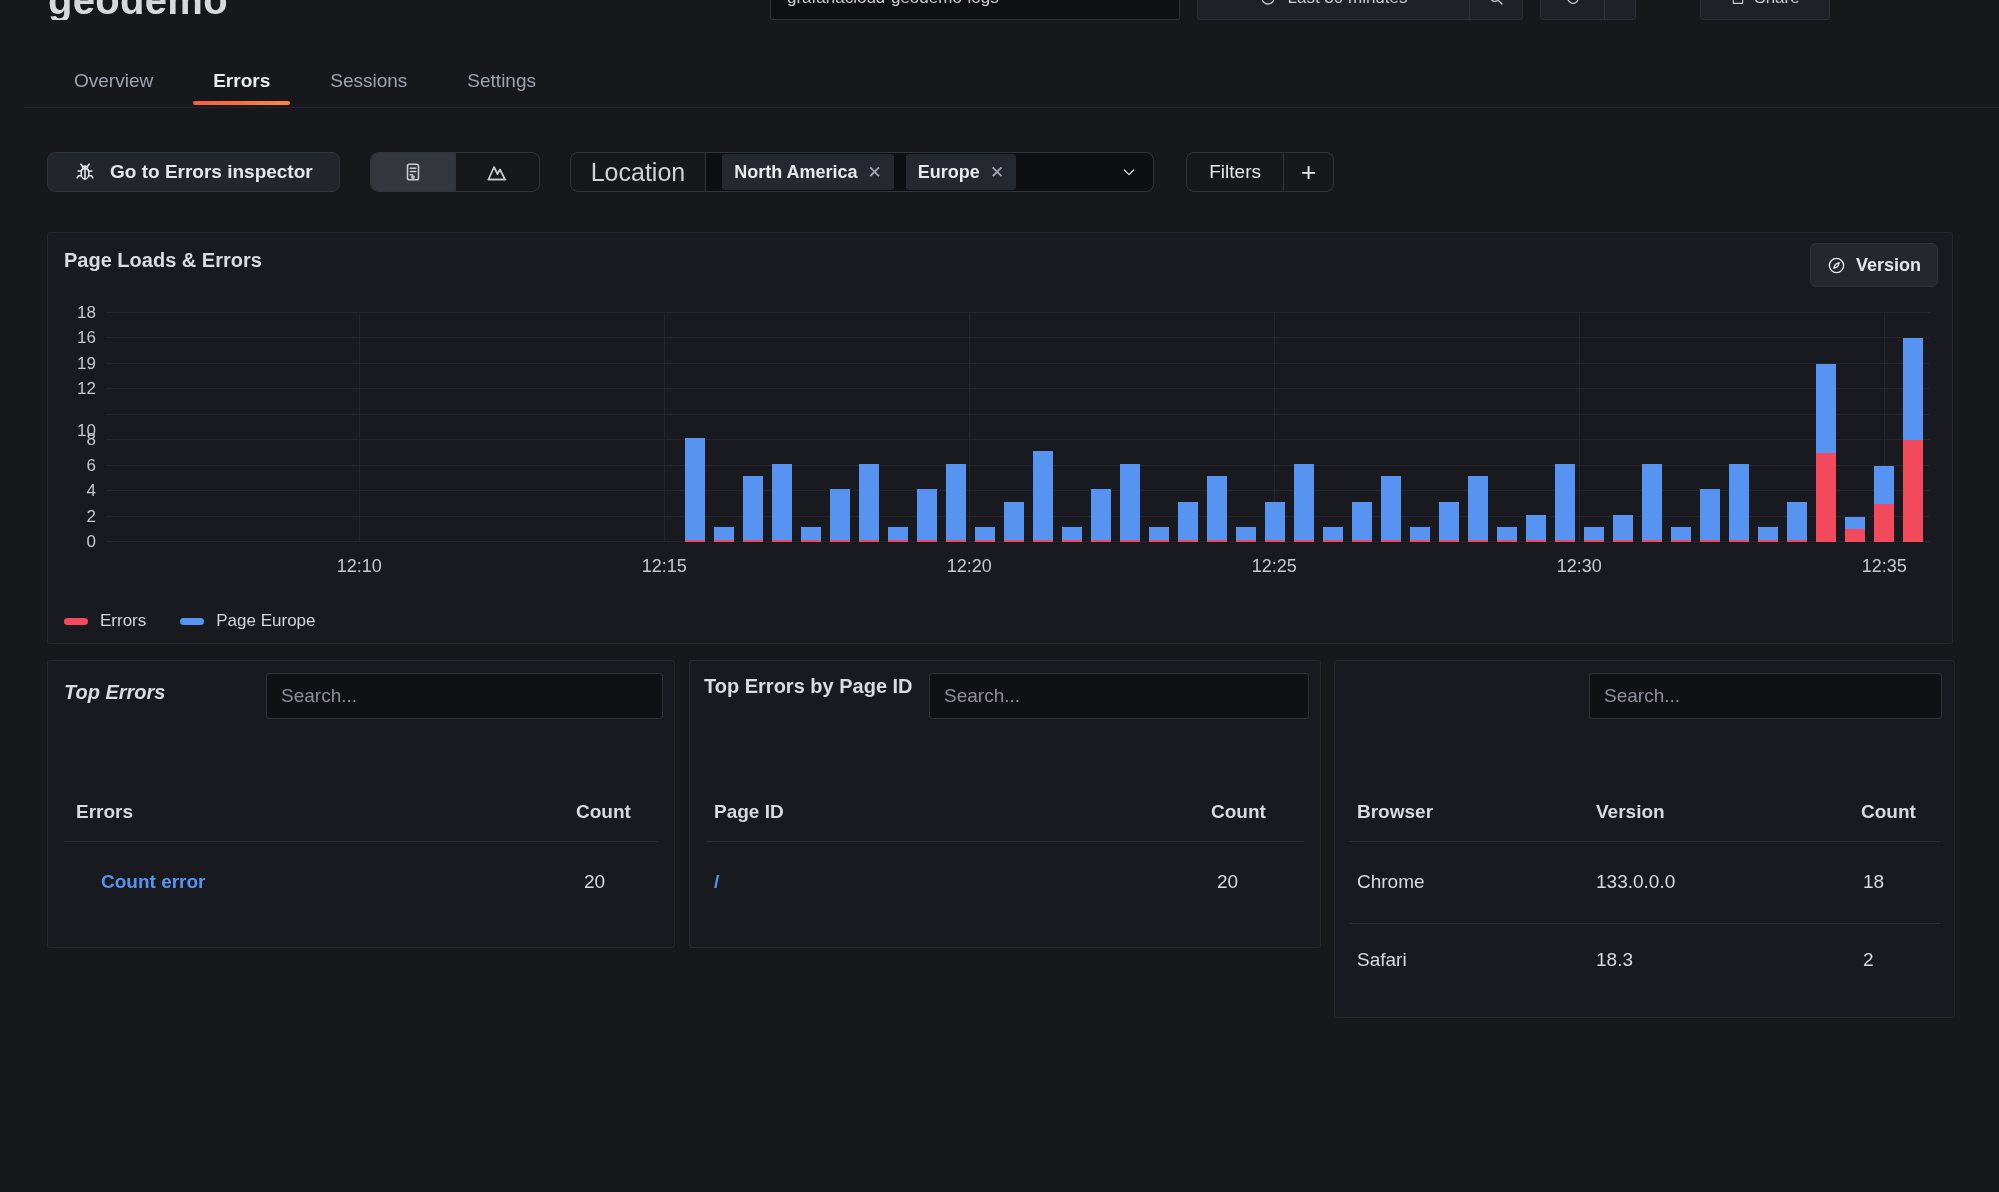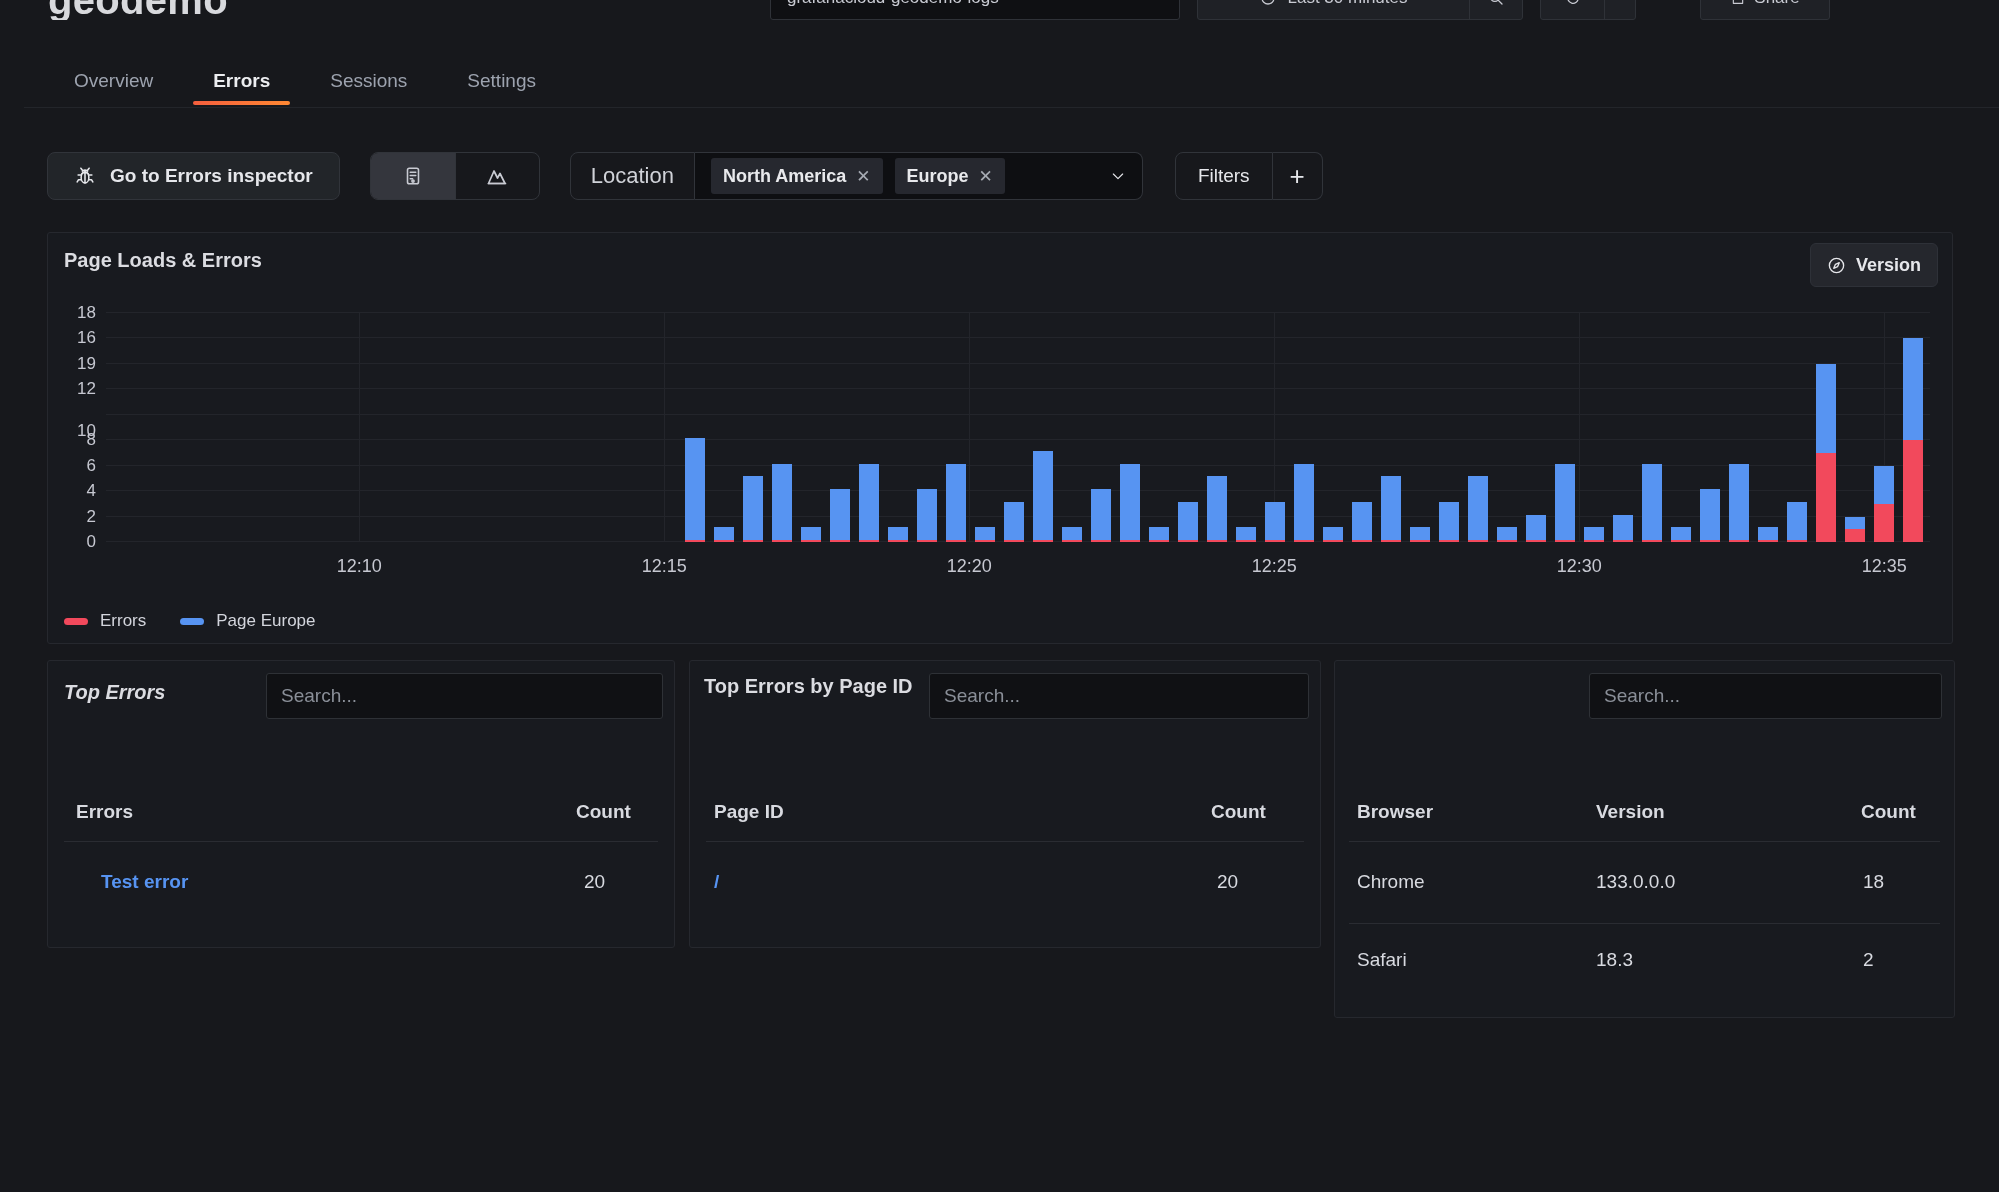--- a/index.html
+++ b/index.html
@@ -24,31 +24,31 @@
 
   
   .tabs-row { position:absolute; top:55px; left:24px; right:0; height:53px; border-bottom:1px solid #23252A;
               display:flex; align-items:stretch; padding-left:48px; }
   .tab { display:flex; align-items:center; margin-right:56px; font-size:19px; color:#9DA3AF; position:relative; cursor:pointer; padding:0 2px; }
   .tab.active { color:#ECEDF0; font-weight:700; }
   .tab.active::after { content:""; position:absolute; left:-18px; right:-18px; bottom:2px; height:4px; border-radius:2px;
                        background:linear-gradient(90deg,#F55F3E,#FF8833); }
 
   
-  .controls { position:absolute; top:152px; left:47px; height:48px; display:flex; align-items:stretch; }
+  .controls { position:absolute; top:152px; left:47px; height:40px; display:flex; align-items:stretch; }
   .btn { background:#222529; border:1px solid #31343A; border-radius:8px; display:inline-flex; align-items:center;
          gap:14px; color:#E6E7EB; font-size:19px; font-weight:700; padding:0 26px; cursor:pointer; }
   .seg-group { display:flex; border:1px solid #31343A; border-radius:8px; overflow:hidden; margin-left:30px; }
   .seg { width:84px; display:flex; align-items:center; justify-content:center; cursor:pointer; }
   .seg.selected { background:#34363D; }
   .seg + .seg { border-left:1px solid #31343A; }
 
   .loc { display:flex; margin-left:30px; }
   .loc-label { border:1px solid #31343A; border-radius:8px 0 0 8px; padding:16px 20px; display:flex; align-items:center;
-               font-size:22px; color:#D0D2D8; }
+               font-size:25px; color:#D0D2D8; }
   .loc-input { display:flex; align-items:center; gap:12px; background:#0E0F12; border:1px solid #31343A; border-left:none;
                border-radius:0 8px 8px 0; padding:0 16px; width:448px; cursor:pointer; }
   .chip { background:#26282F; height:36px; border-radius:3px; padding:0 12px; font-size:18px; font-weight:700;
           display:flex; align-items:center; gap:10px; color:#E8E9EC; cursor:pointer; }
   .chip .x { color:#A6ABB3; font-size:17px; font-weight:400; cursor:pointer; }
   .loc-chevron { margin-left:auto; }
 
   .filters { display:flex; margin-left:32px; }
   .filters-label { border:1px solid #31343A; border-radius:8px 0 0 8px; padding:0 22px; display:flex; align-items:center;
                    font-size:19px; color:#E6E7EB; cursor:pointer; }
@@ -437,21 +437,21 @@
     </div>
   </div>
 </div>
 
 <div class="panel" id="p-left">
   <div class="panel-title" style="left:16px; top:18px; width:190px;font-style:italic;">Top Errors</div>
   <input class="search" style="left: 218px; top: 12px; width: 397px;" placeholder="Search...">
   <div class="th" style="left:28px; top:140px;">Errors</div>
   <div class="th" style="left:528px; top:140px;">Count</div>
   <div class="hr" style="left:16px; right:16px; top:180px;"></div>
-  <div class="td link" style="left:53px; top:210px;">Test error</div>
+  <div class="td link" style="left:53px; top:210px;">Count error</div>
   <div class="td" style="left:536px; top:210px;">20</div>
 </div>
 
 <div class="panel" id="p-mid">
   <div class="panel-title" style="left:14px; top:12px; width:232px;">Top Errors by Page ID</div>
   <input class="search" style="left: 239px; top: 12px; width: 380px;" placeholder="Search...">
   <div class="th" style="left:24px; top:140px;">Page ID</div>
   <div class="th" style="left:521px; top:140px;">Count</div>
   <div class="hr" style="left:16px; right:16px; top:180px;"></div>
   <div class="td link" style="left:24px; top:210px;">/</div>

